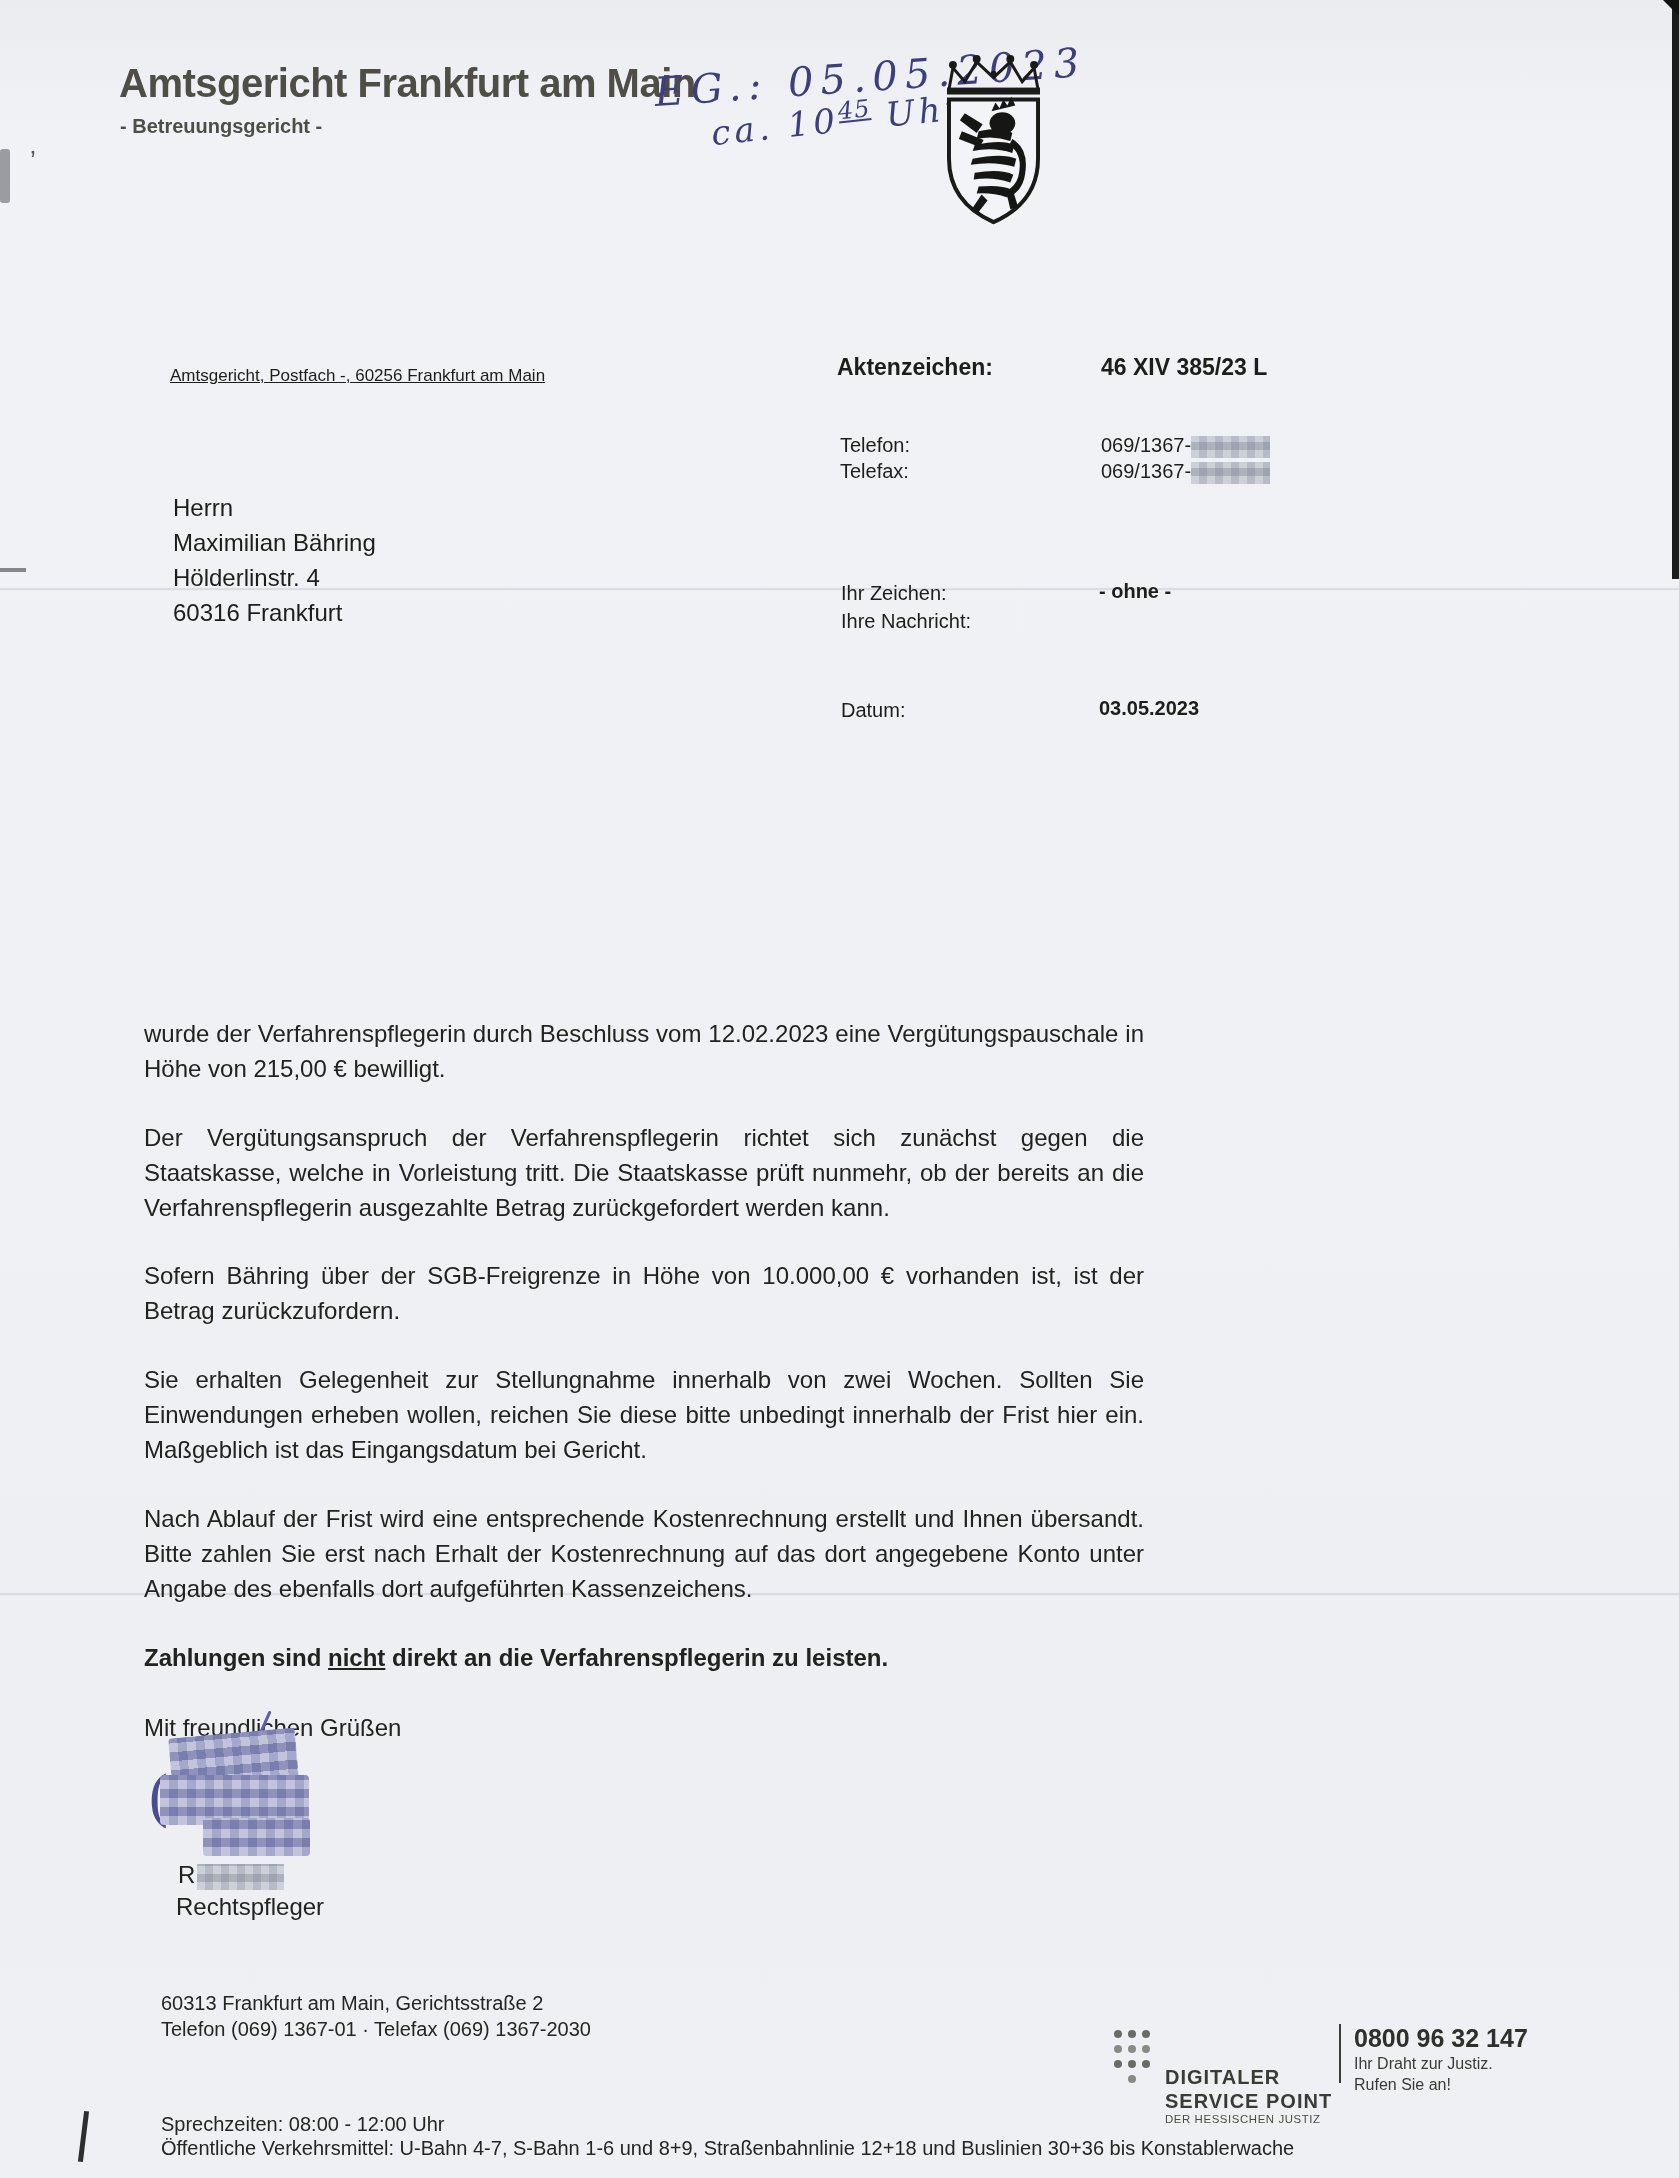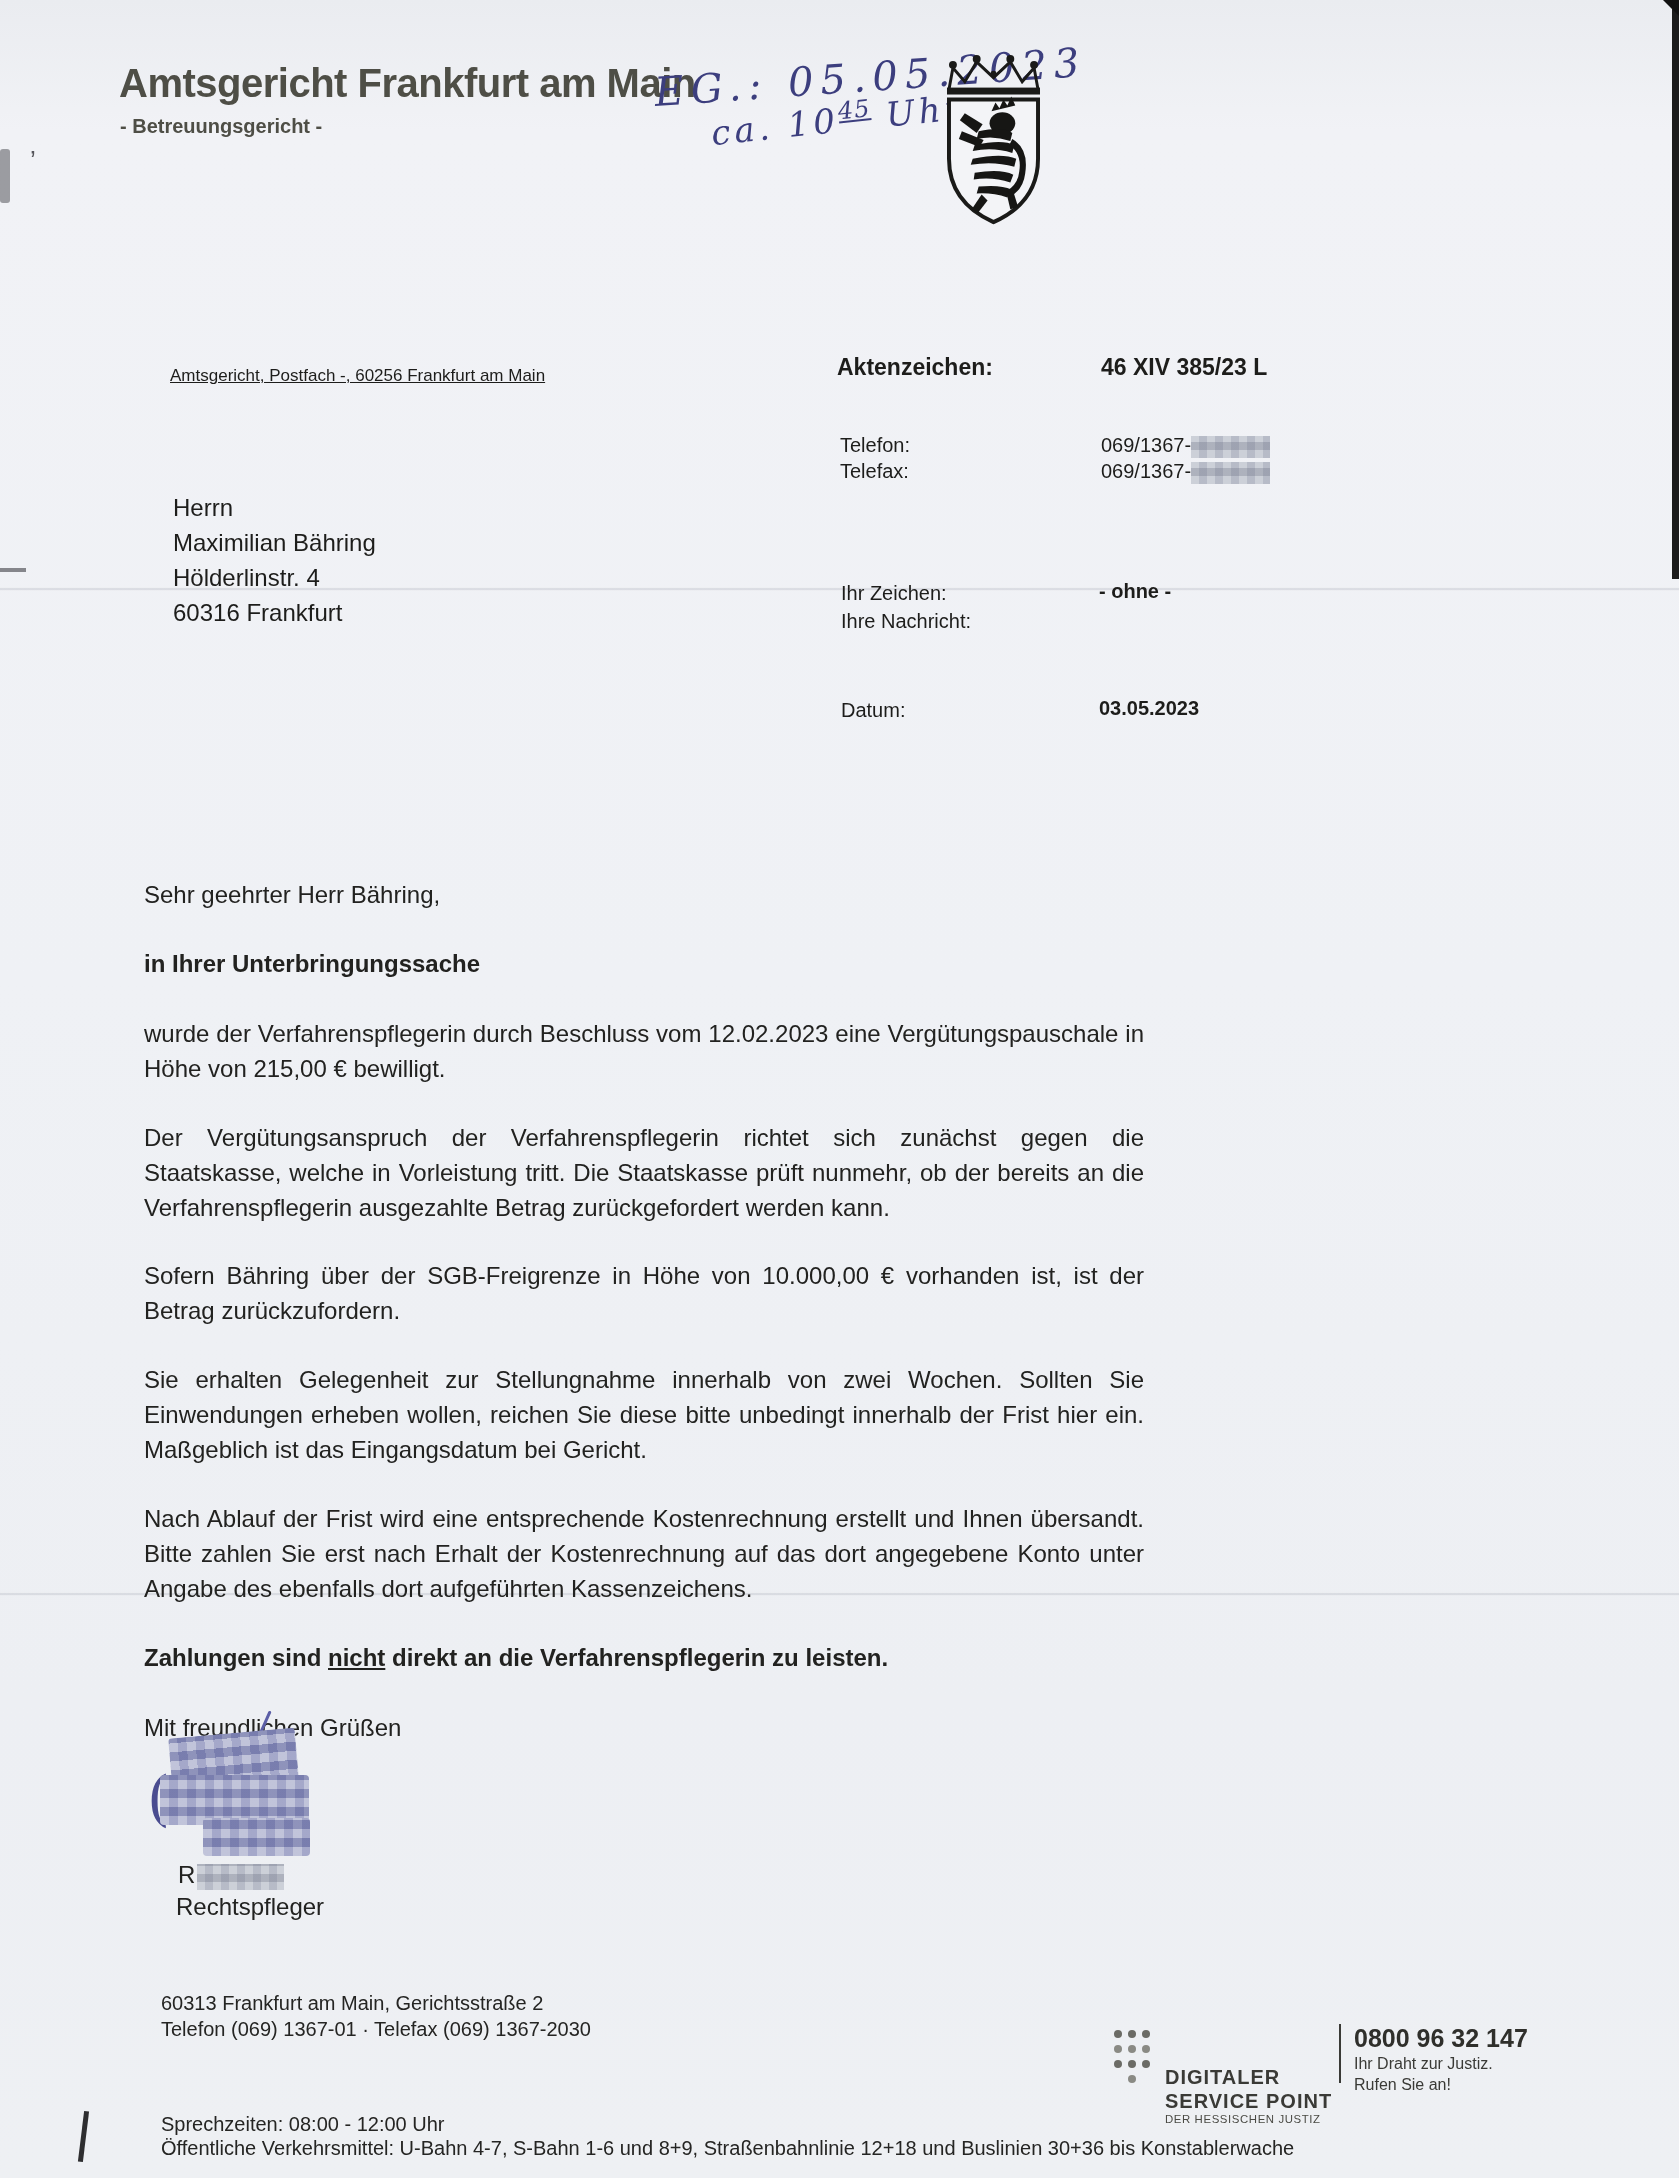--- a/index.html
+++ b/index.html
@@ -139,22 +139,20 @@
   <div class="abs meta-label" style="left:840px;top:460px;">Telefax:</div>
   <div class="abs meta-value" style="left:1101px;top:460px;"><span>069/1367-</span><span class="px" style="width:79px;height:22px;"></span></div>
 
   <div class="abs meta-label" style="left:841px;top:582px;">Ihr Zeichen:</div>
   <div class="abs meta-value-b2" style="left:1099px;top:580px;">- ohne -</div>
   <div class="abs meta-label" style="left:841px;top:610px;">Ihre Nachricht:</div>
 
   <div class="abs meta-label" style="left:841px;top:699px;">Datum:</div>
   <div class="abs meta-value-b2" style="left:1099px;top:697px;">03.05.2023</div>
 
-  <div class="abs bodytext" style="left:144px;top:877px;">Sehr geehrter Herr Bähring,</div>
-  <div class="abs bodytext bold" style="left:144px;top:946px;">in Ihrer Unterbringungssache</div>
 
   <div class="abs bodytext just" style="left:144px;top:1016px;">wurde der Verfahrenspflegerin durch Beschluss vom 12.02.2023 eine Vergütungspauschale in Höhe von 215,00 € bewilligt.</div>
   <div class="abs bodytext just" style="left:144px;top:1120px;">Der Vergütungsanspruch der Verfahrenspflegerin richtet sich zunächst gegen die Staatskasse, welche in Vorleistung tritt. Die Staatskasse prüft nunmehr, ob der bereits an die Verfahrenspflegerin ausgezahlte Betrag zurückgefordert werden kann.</div>
   <div class="abs bodytext just" style="left:144px;top:1258px;">Sofern Bähring über der SGB-Freigrenze in Höhe von 10.000,00 € vorhanden ist, ist der Betrag zurückzufordern.</div>
   <div class="abs bodytext just" style="left:144px;top:1362px;">Sie erhalten Gelegenheit zur Stellungnahme innerhalb von zwei Wochen. Sollten Sie Einwendungen erheben wollen, reichen Sie diese bitte unbedingt innerhalb der Frist hier ein. Maßgeblich ist das Eingangsdatum bei Gericht.</div>
   <div class="abs bodytext just" style="left:144px;top:1501px;">Nach Ablauf der Frist wird eine entsprechende Kostenrechnung erstellt und Ihnen übersandt. Bitte zahlen Sie erst nach Erhalt der Kostenrechnung auf das dort angegebene Konto unter Angabe des ebenfalls dort aufgeführten Kassenzeichens.</div>
 
   <div class="abs bodytext bold" style="left:144px;top:1640px;">
     <span>Zahlungen sind </span><span class="u">nicht</span><span> direkt an die Verfahrenspflegerin zu leisten.</span>
   </div>

